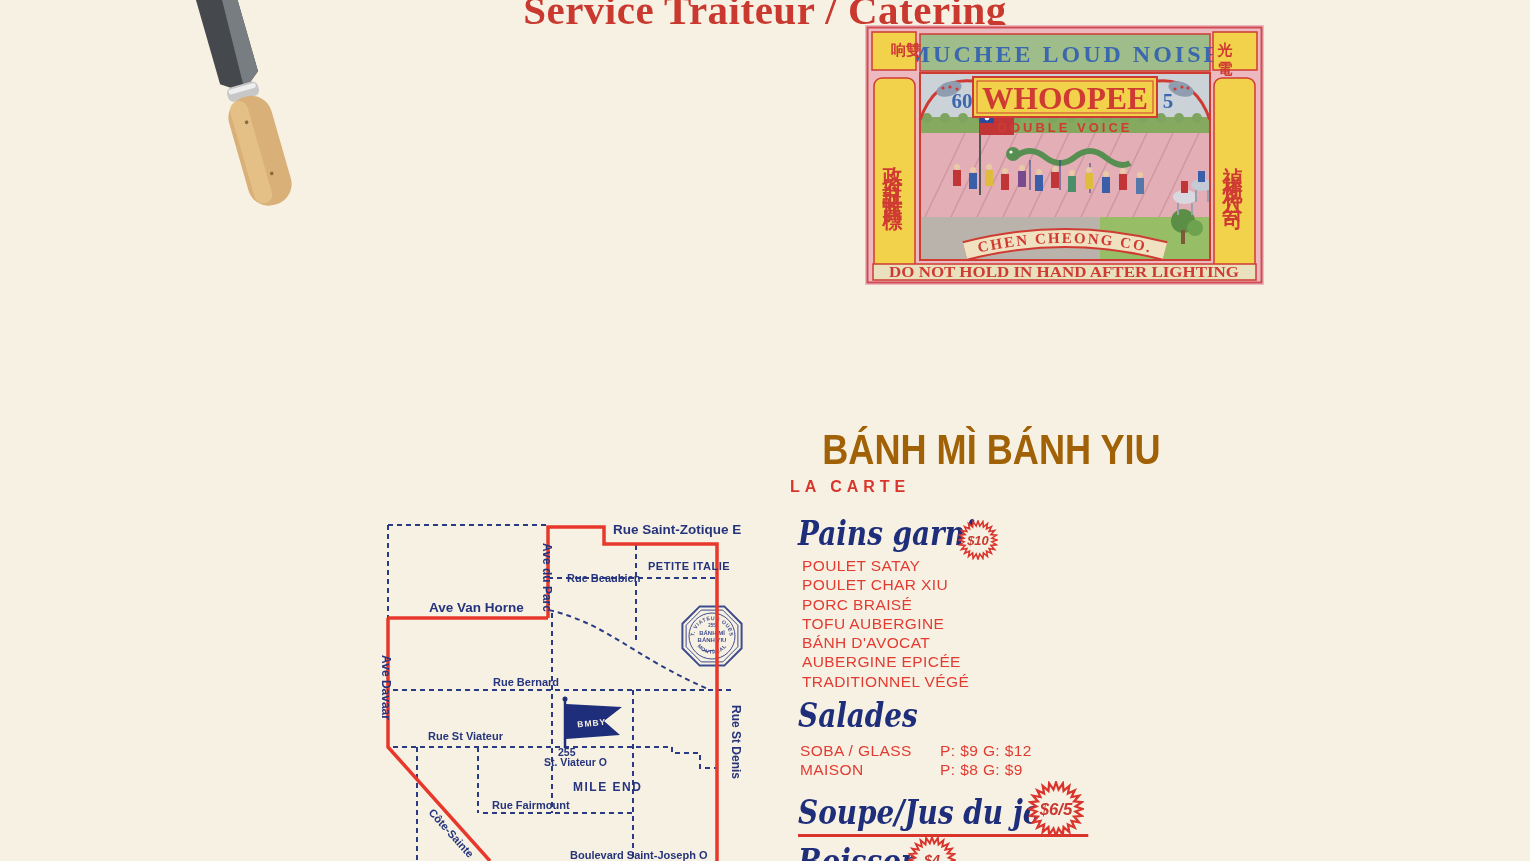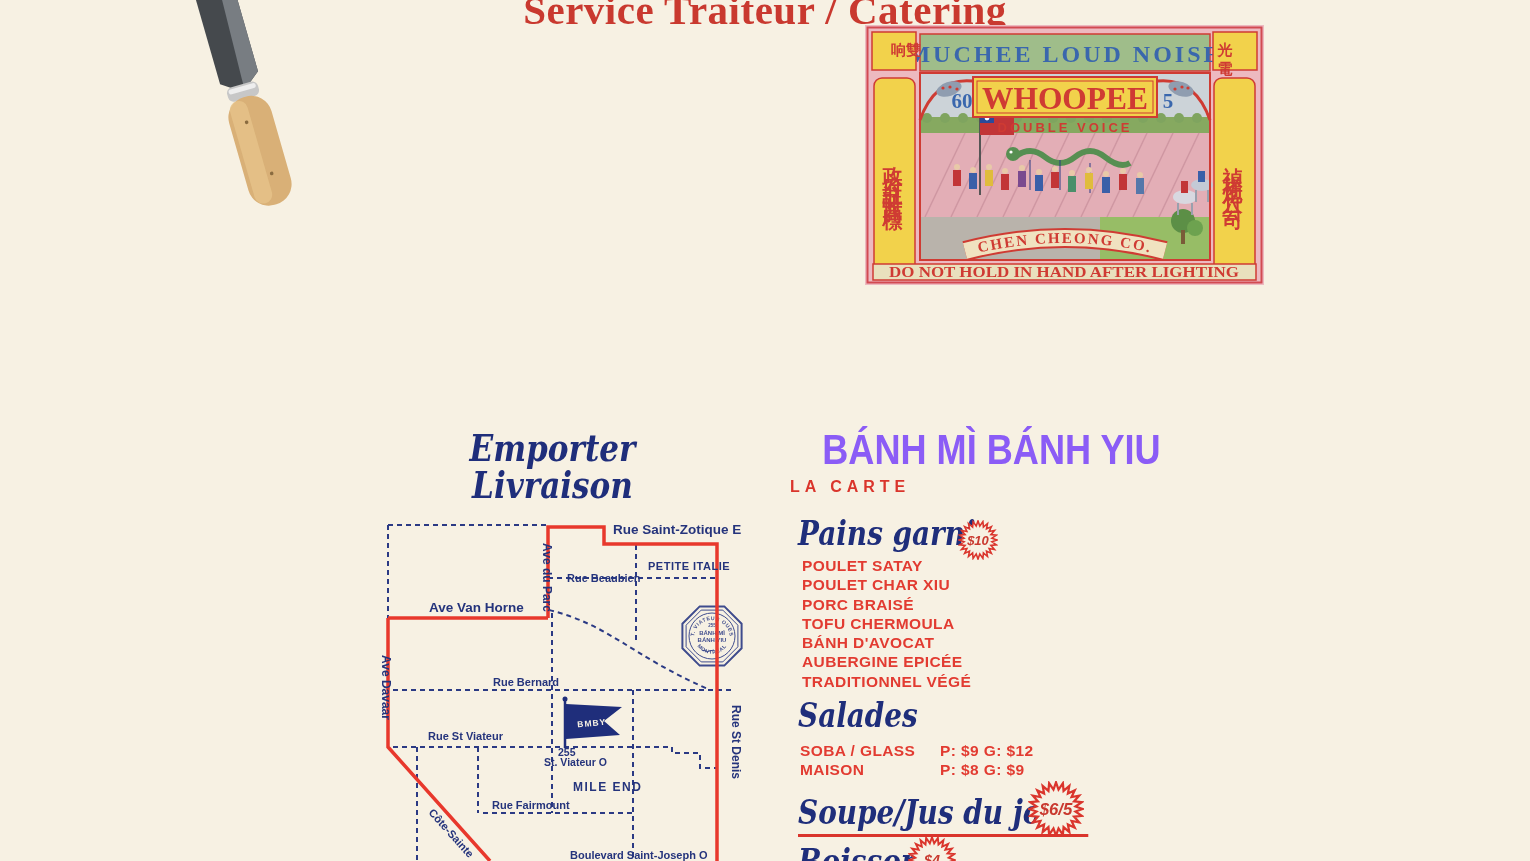--- a/index.html
+++ b/index.html
@@ -7,26 +7,26 @@
   .abs{position:absolute}
   .script{font-family:"DejaVu Serif",serif;font-style:italic;font-weight:bold;color:#1f2e7b}
   .sqx{display:inline-block;transform:scaleX(.82);transform-origin:left center}
   .sqxc{display:inline-block;transform:scaleX(.84);transform-origin:center}
   h1.page-title{position:absolute;top:-10px;left:0;width:100%;margin:0;text-align:center;
     font-family:"Liberation Serif",serif;font-weight:700;font-size:41px;color:#c9392f;line-height:1;letter-spacing:.5px}
   .takeout{left:380px;top:430px;width:345px;text-align:center}
   .takeout .t-title{font-size:37px;line-height:1}
   .takeout .t-hours{margin-top:12px;color:#da352c;font-weight:bold;font-size:23px;letter-spacing:1px}
   .menu{left:790px;top:428px;width:372px}
-  .menu-title{position:absolute;top:0;left:0;width:100%;text-align:center;color:#8b5cf6;
+  .menu-title{position:absolute;top:0;left:0;width:100%;text-align:center;color:#a16207;
     font-weight:bold;font-size:43px;line-height:1;white-space:nowrap}
   .menu-sub{position:absolute;top:50px;left:0;width:100%;text-align:left;color:#da352c;
     font-weight:bold;font-size:16px;letter-spacing:5px}
   .sec-title{font-size:34px;line-height:1;white-space:nowrap}
-  .mi{color:#e23b31;font-weight:bold;font-size:15.5px;line-height:19.3px;letter-spacing:.4px;white-space:nowrap}
+  .mi{color:#e23b31;font-weight:normal;font-size:15.5px;line-height:19.3px;letter-spacing:.4px;white-space:nowrap}
   .srow{position:absolute;width:100%}
   .sname{position:absolute;left:10px}
   .sprice{position:absolute;left:150px}
   .badge{position:absolute}
   .badge svg{display:block}
   .soupe-underline{border-bottom:3px solid #da352c;padding-bottom:5px;padding-right:14px}
   .cjk{position:absolute;color:#cf3b33;font-weight:bold;text-align:center}
   .cjk-v{writing-mode:vertical-rl;text-orientation:upright;font-size:20px;line-height:1;letter-spacing:9px}
   svg text{font-family:"Liberation Sans",sans-serif}
   .serifsvg{font-family:"Liberation Serif",serif}
@@ -210,23 +210,20 @@
   <text x="199" y="252" text-anchor="middle" fill="#cf3b33" font-size="14" font-weight="bold" textLength="350" lengthAdjust="spacingAndGlyphs" class="serifsvg">DO NOT HOLD IN HAND AFTER LIGHTING</text>
 </svg>
 
 <div class="cjk" style="left:9px;top:16px;width:64px;font-size:15px">响雙</div>
 <div class="cjk" style="left:350px;top:16px;width:20px;font-size:15px">光電</div>
 <div class="cjk cjk-v" style="left:18px;top:62px;height:180px">政府註冊商標</div>
 <div class="cjk cjk-v" style="left:358px;top:62px;height:180px">禎祥炮竹公司</div>
 </div>
 
 <div class="abs takeout">
-  <div class="script t-title">
-    <span class="sqxc">Emporter Livraison</span>
-  </div>
 </div>
 
 <svg class="abs" style="left:370px;top:520px" width="400" height="341" viewBox="370 520 400 341">
 
   <g fill="none" stroke="#2b3a84" stroke-width="2" stroke-dasharray="5 4">
     <path d="M388,525 H548"></path>
     <path d="M388,525 V618"></path>
     <path d="M548,578 H717"></path>
     <path d="M636,545 V640"></path>
     <path d="M549,610 C610,625 630,655 708,689"></path>
@@ -301,21 +298,21 @@
   <div class="badge" style="left:168px;top:92px">
     <svg width="40" height="40" viewBox="0 0 40 40">
       <polygon points="39,20 33.9,21.8 38.4,24.9 32.9,25.4 36.5,29.5 31.1,28.5 33.4,33.4 28.5,31.1 29.5,36.5 25.4,32.9 24.9,38.4 21.8,33.9 20,39 18.2,33.9 15.1,38.4 14.6,32.9 10.5,36.5 11.5,31.1 6.6,33.4 8.9,28.5 3.5,29.5 7.1,25.4 1.6,24.9 6.1,21.8 1,20 6.1,18.2 1.6,15.1 7.1,14.6 3.5,10.5 8.9,11.5 6.6,6.6 11.5,8.9 10.5,3.5 14.6,7.1 15.1,1.6 18.2,6.1 20,1 21.8,6.1 24.9,1.6 25.4,7.1 29.5,3.5 28.5,8.9 33.4,6.6 31.1,11.5 36.5,10.5 32.9,14.6 38.4,15.1 33.9,18.2" fill="#f7f1e3" stroke="#da352c" stroke-width="1.6"></polygon>
       <text x="20" y="25" text-anchor="middle" fill="#c9392f" font-size="13" font-style="italic" font-weight="bold" font-family="DejaVu Serif, serif">$10</text>
     </svg>
   </div>
   <div class="abs" style="left:12px;top:128px">
     <div class="mi">POULET SATAY</div>
     <div class="mi">POULET CHAR XIU</div>
     <div class="mi">PORC BRAISÉ</div>
-    <div class="mi">TOFU CHERMOULA</div>
+    <div class="mi">TOFU AUBERGINE</div>
     <div class="mi">BÁNH D'AVOCAT</div>
     <div class="mi">AUBERGINE EPICÉE</div>
     <div class="mi">TRADITIONNEL VÉGÉ</div>
   </div>
 
   <div class="abs script sec-title" style="left:8px;top:270px">
     <span class="sqx">Salades</span>
   </div>
   <div class="srow" style="top:313px">
     <span class="mi sname">SOBA / GLASS</span>

